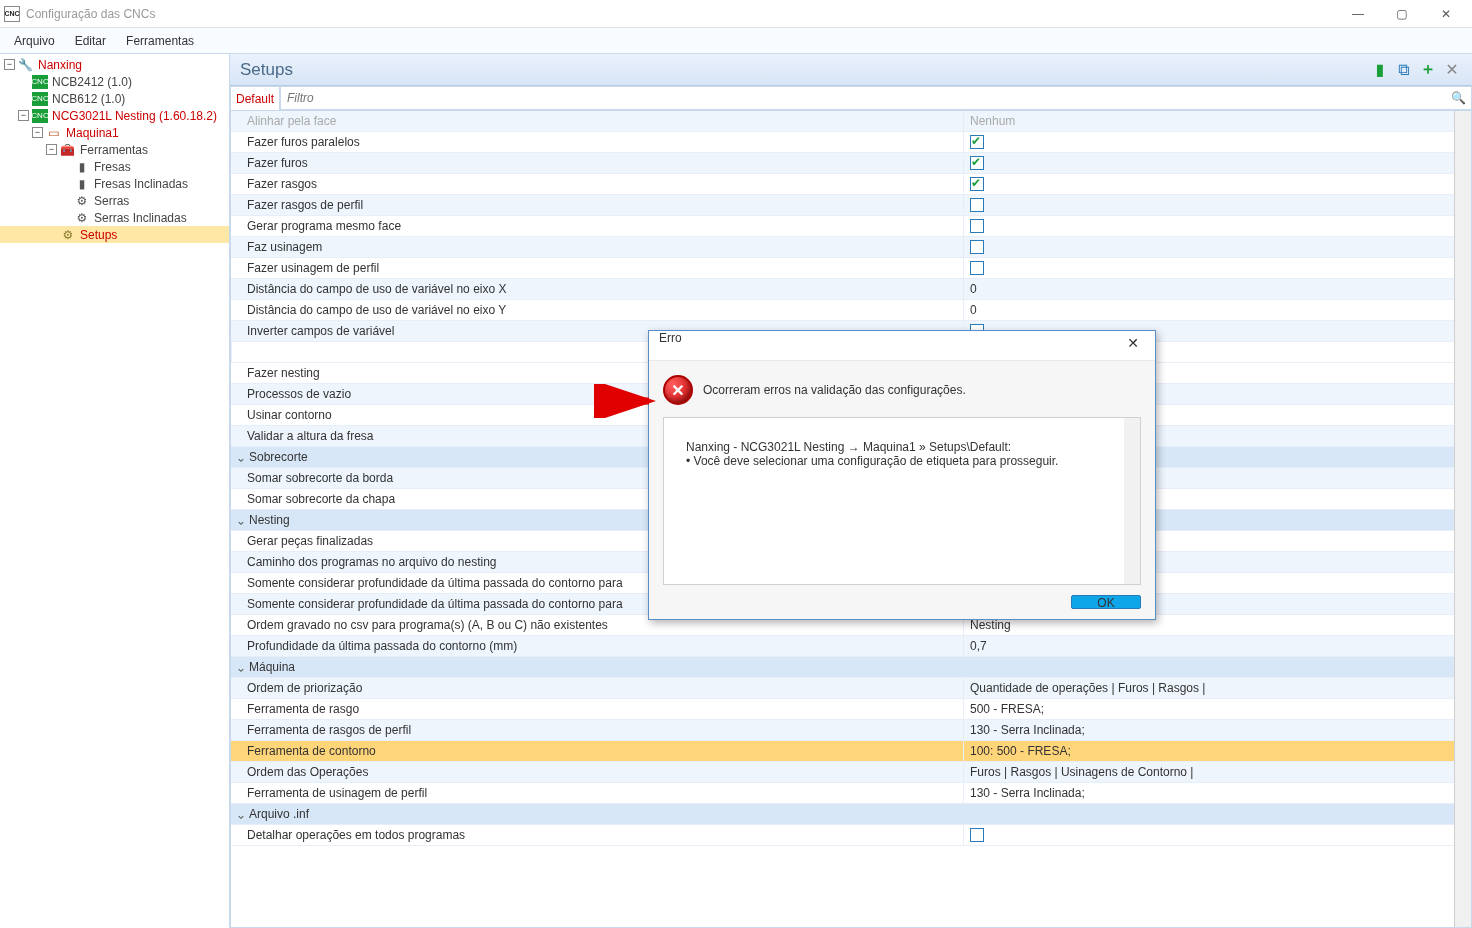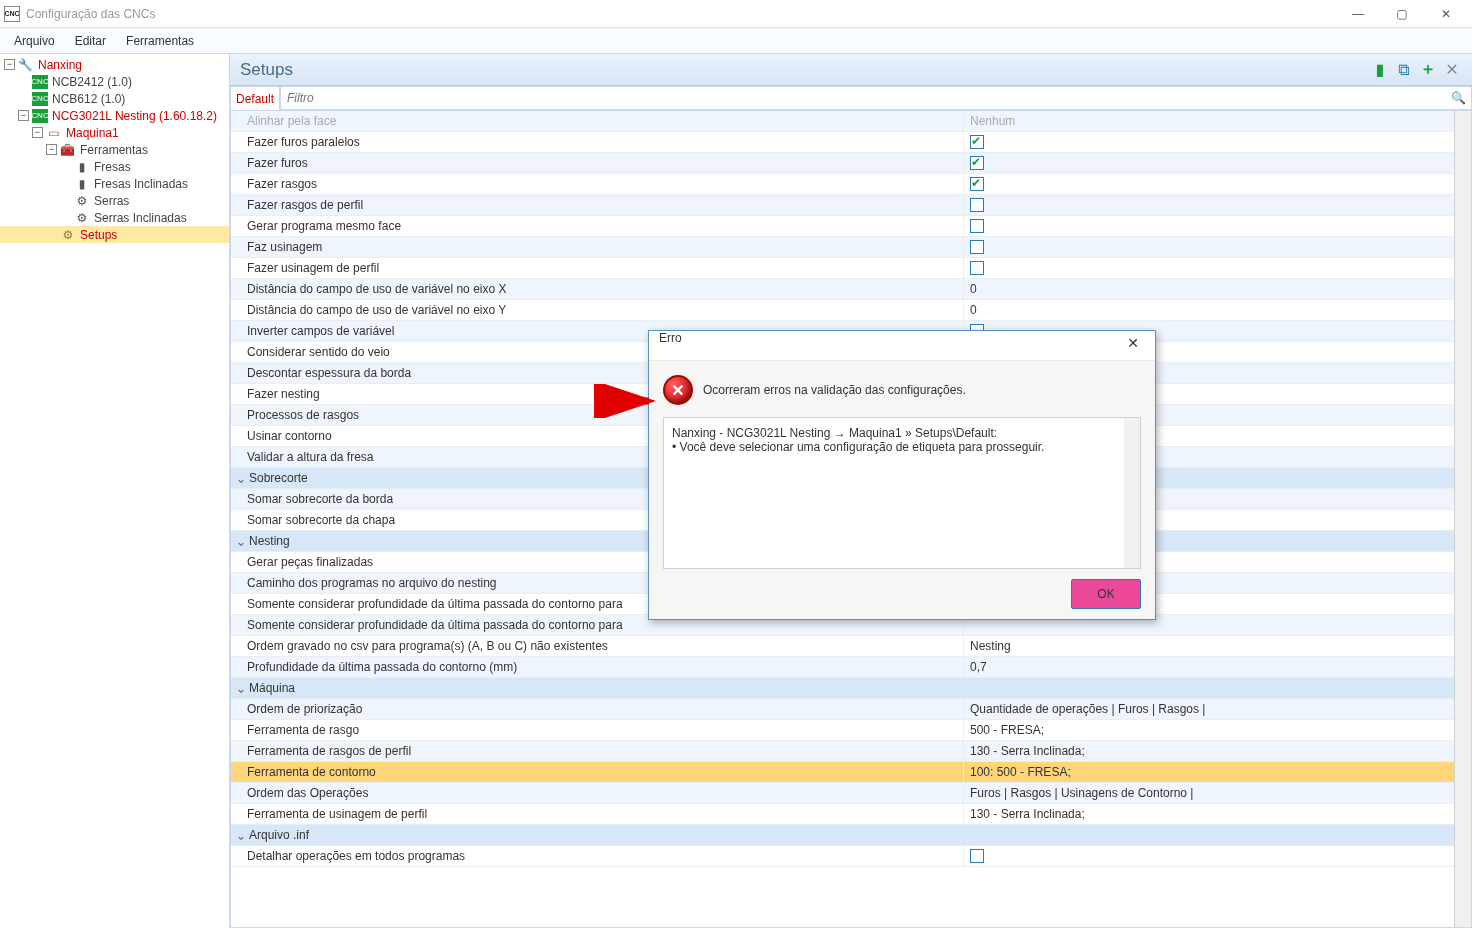--- a/index.html
+++ b/index.html
@@ -53,24 +53,24 @@
 .chk.checked::after{content:"✔";position:absolute;top:-2px;left:0;font-size:12px;color:#1a9e3a;}
 
 .dialog-backdrop { position:absolute; left:648px; top:330px; width:508px; height:290px; background:#f6f6f6; border:1px solid #5a8fc5; box-shadow: 2px 3px 8px rgba(0,0,0,0.3); display:flex; flex-direction:column;}
 .dlg-title { height:30px; display:flex; align-items:flex-start; padding:0 10px; background:#fff; border-bottom:1px solid #e8e8e8;}
 .dlg-title .t { flex:1; font-size:12px; color:#333;}
 .dlg-title .x { width:24px; height:24px; display:flex;align-items:center;justify-content:center;font-size:14px;color:#333;}
 .dlg-body { padding:14px 14px 10px 14px; display:flex; flex-direction:column; flex:1;}
 .dlg-msg { display:flex; align-items:center; gap:10px; margin-bottom:12px;}
 .err-icon { width:30px;height:30px;border-radius:50%;background:radial-gradient(circle at 30% 30%, #ff6060, #c20000);display:flex;align-items:center;justify-content:center;color:#fff;font-weight:bold;font-size:16px;border:2px solid #a00;box-shadow:inset -2px -3px 4px rgba(0,0,0,.3);}
 .dlg-msg .msg {font-size:12px;color:#333;}
-.dlg-details { flex:1; background:#fff; border:1px solid #d0d0d0; padding:8px; overflow:auto; font-size:12px; color:#333; position:relative;}
+.dlg-details { flex:1; background:#fff; border:1px solid #d0d0d0; padding:22px; overflow:auto; font-size:12px; color:#333; position:relative;}
 .dlg-details .scr { position:absolute; right:0; top:0; bottom:0; width:16px; background:#f1f1f1;}
 .dlg-actions { display:flex; justify-content:flex-end; padding-top:10px; }
-.dlg-actions button { width:70px; height:30px; background:#ec4899;border:1px solid #2a7ab8; border-radius:2px;font-size:12px;color:#333;}
+.dlg-actions button { width:70px; height:14px; background:#0ea5e9;border:1px solid #2a7ab8; border-radius:2px;font-size:12px;color:#333;}
 
 .arrow { position:absolute; left:594px; top:384px; width:70px; height:34px; pointer-events:none;}
 </style>
 </head>
 <body>
 
 <div class="titlebar">
   <span class="app-icon">CNC</span>
   <span class="title">Configuração das CNCs</span>
   <div class="winbtn">—</div>
@@ -217,33 +217,28 @@
               <div class="cell-label">Distância do campo de uso de variável no eixo Y</div>
               <div class="cell-value">0</div>
             </div>
             <div class="row striped">
               <div class="cell-label">Inverter campos de variável</div>
               <div class="cell-value">
                 <span class="chk"></span>
               </div>
             </div>
             <div class="row">
-              <div class="cell-label">Considerar sentido do veio</div>
-              <div class="cell-value"></div>
-            </div>
-            <div class="row striped">
-              <div class="cell-label">Descontar espessura da borda</div>
               <div class="cell-value"></div>
             </div>
             <div class="row">
               <div class="cell-label">Fazer nesting</div>
               <div class="cell-value"></div>
             </div>
             <div class="row striped">
-              <div class="cell-label">Processos de rasgos</div>
+              <div class="cell-label">Processos de vazio</div>
               <div class="cell-value"></div>
             </div>
             <div class="row">
               <div class="cell-label">Usinar contorno</div>
               <div class="cell-value"></div>
             </div>
             <div class="row striped">
               <div class="cell-label">Validar a altura da fresa</div>
               <div class="cell-value"></div>
             </div>

